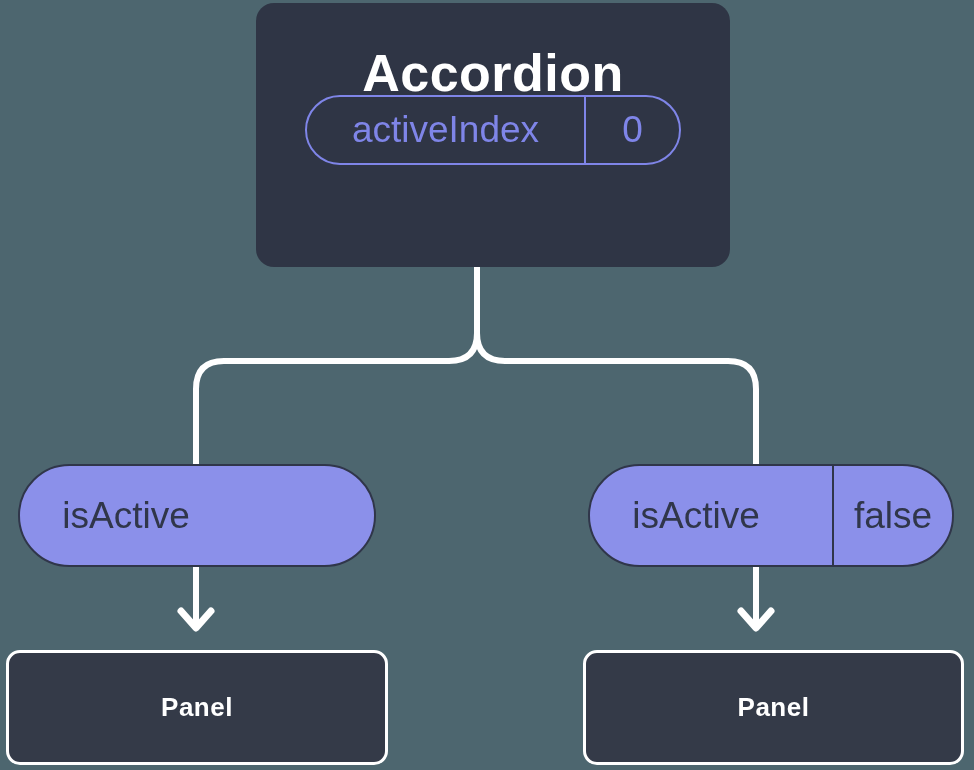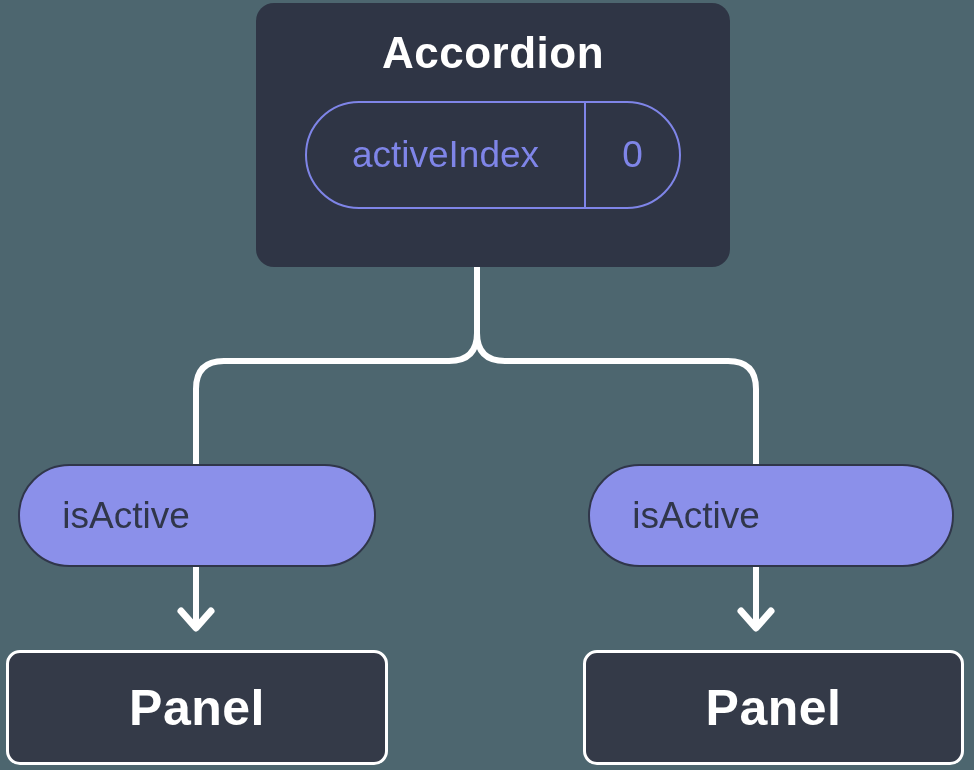--- a/index.html
+++ b/index.html
@@ -30,32 +30,31 @@
     top: 3px;
     width: 474px;
     height: 264px;
     background: var(--node_fill, #2f3545);
     border-radius: 18px;
     display: flex;
     flex-direction: column;
     align-items: center;
   }
   .root-title {
-    margin-top: 28px;
+    margin-top: 48px;
     line-height: 44px;
-    font-size: 44px;
+    font-size: 52px;
     font-weight: 600;
     color: var(--text_light, #ffffff);
     letter-spacing: 0.5px;
   }
   .prop-pill {
     box-sizing: border-box;
-    margin-top: 26px;
     width: 376px;
-    height: 108px;
+    height: 70px;
     border: 2px solid var(--accent_purple, #7f85e8);
     border-radius: 60px;
     display: flex;
     align-items: stretch;
     color: var(--accent_purple, #7f85e8);
     font-size: 37px;
   }
   .prop-pill .cell {
     display: flex;
     align-items: center;
@@ -98,21 +97,21 @@
     box-sizing: border-box;
     top: 650px;
     height: 115px;
     background: var(--panel_fill, #343a48);
     border: 3px solid var(--connector, #ffffff);
     border-radius: 14px;
     display: flex;
     align-items: center;
     justify-content: center;
     color: var(--text_light, #ffffff);
-    font-size: 50px;
+    font-size: 26px;
     font-weight: 600;
     letter-spacing: 0.5px;
     z-index: 2;
   }
   .panel-node.left  { left: 6px;   width: 382px; }
   .panel-node.right { left: 583px; width: 381px; }
 </style>
 </head>
 <body>
 
@@ -132,20 +131,21 @@
       <div class="cell value">0</div>
     </div>
   </div>
 
   <div class="state-pill left">
     <div class="cell name">isActive</div>
   </div>
 
   <div class="state-pill right">
     <div class="cell name">isActive</div>
+    <div class="cell value">false</div>
   </div>
 
   <div class="panel-node left">
     <span>Panel</span>
   </div>
 
   <div class="panel-node right">
     <span>Panel</span>
   </div>
 

